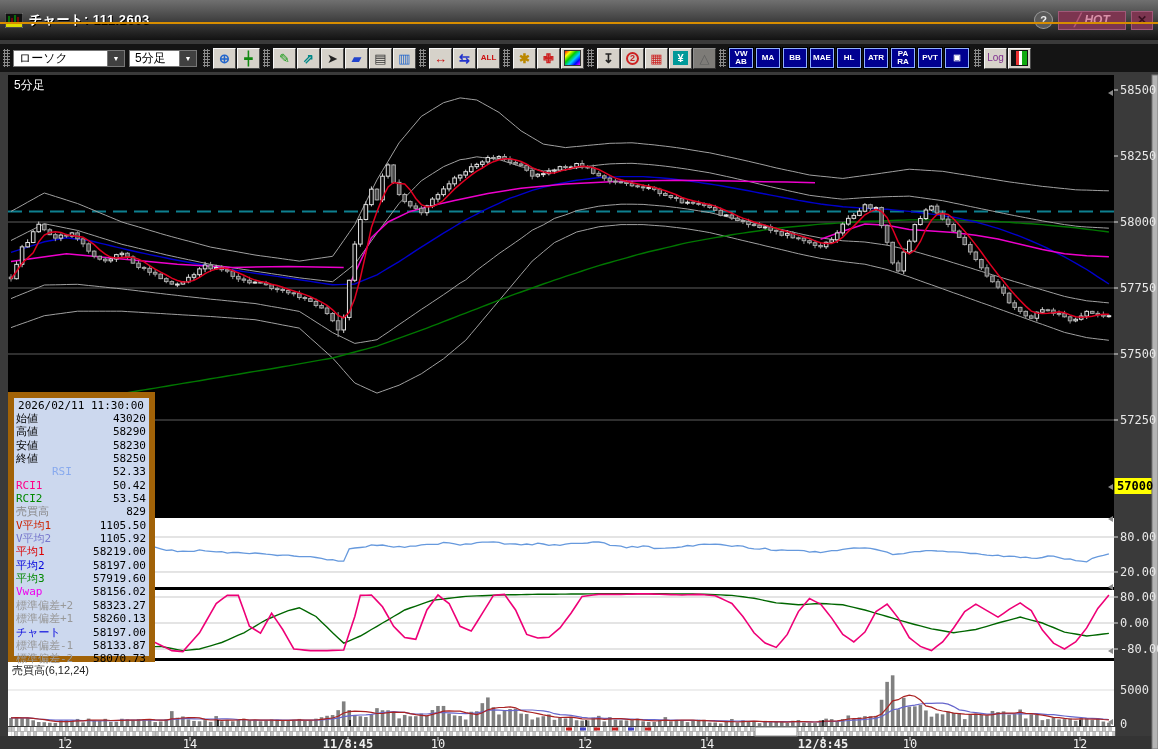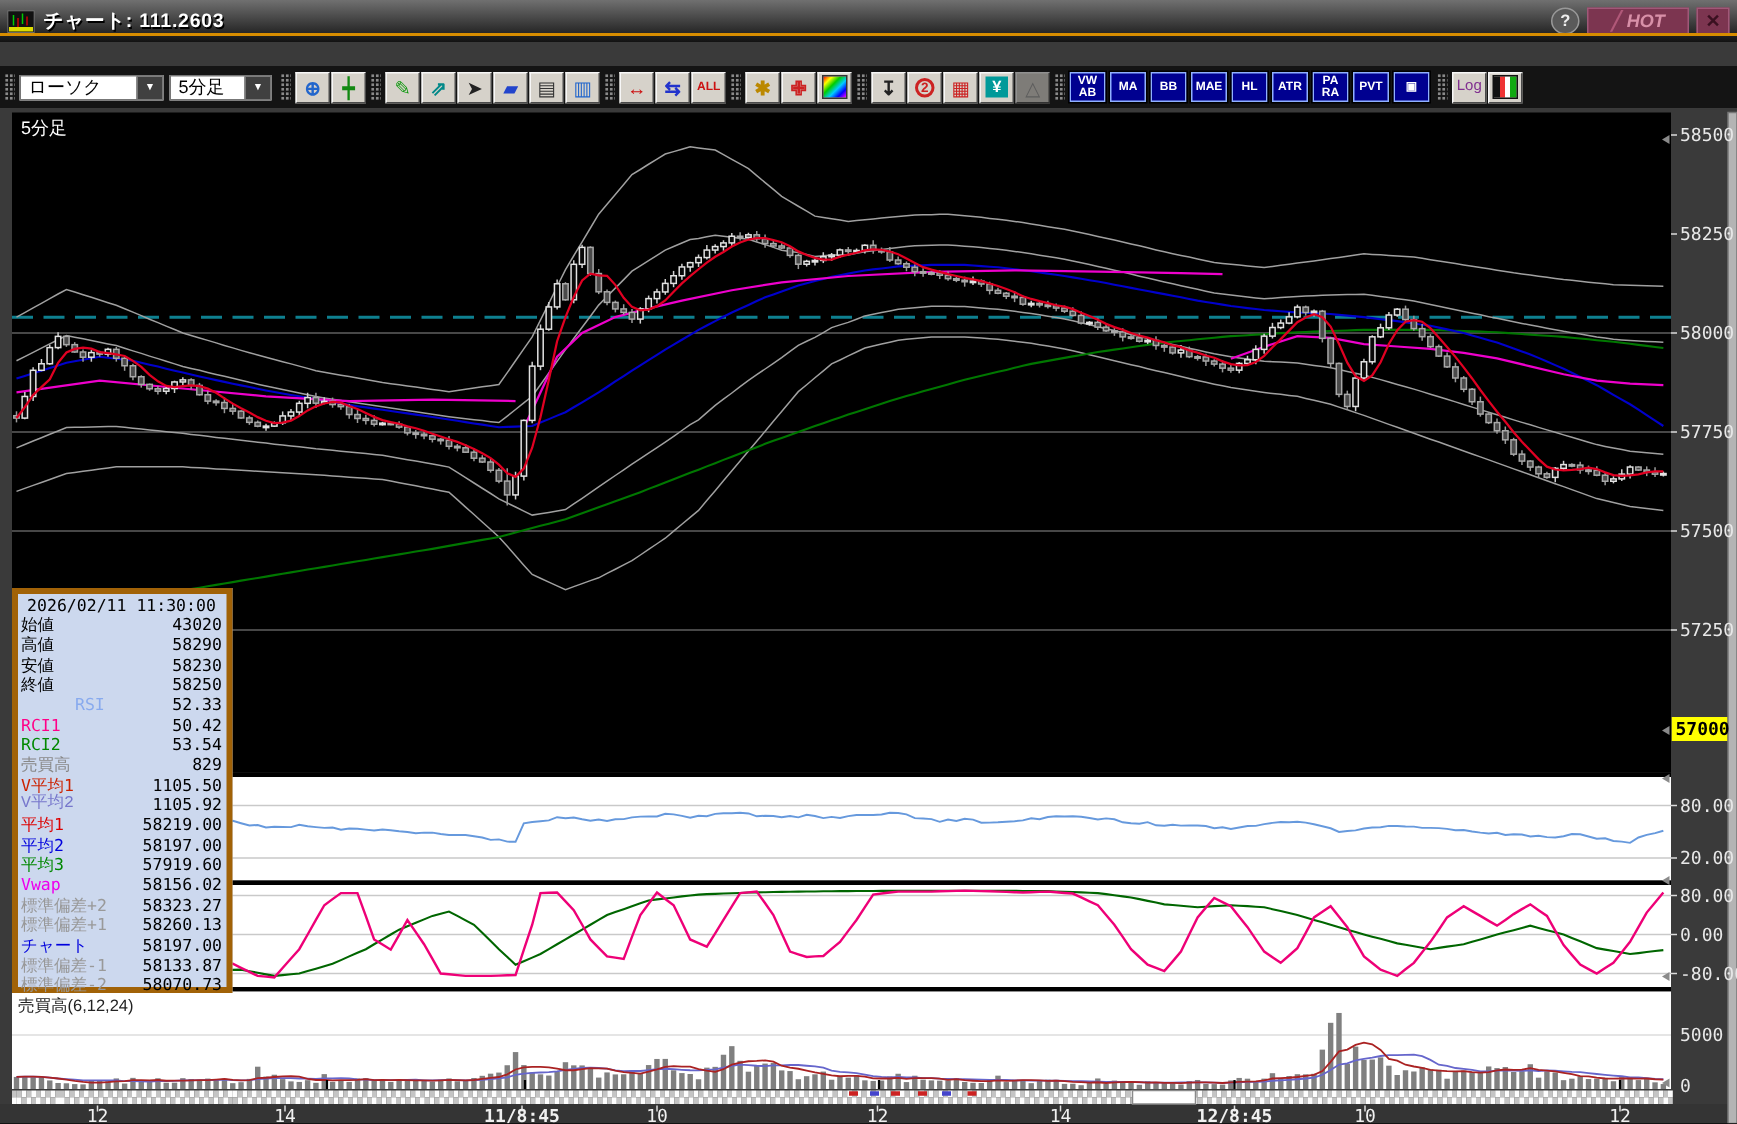--- a/index.html
+++ b/index.html
@@ -1,19 +1,19 @@
 <!DOCTYPE html>
 <html><head>
 <meta charset="utf-8">
 <style>
   html,body{margin:0;padding:0;background:#000;}
   .win{position:relative;width:1158px;height:749px;background:#3a3a3a;overflow:hidden;
        font-family:"Liberation Sans",sans-serif;}
   
-  .titlebar{position:absolute;top:0;left:0;width:100%;height:28px;
+  .titlebar{position:absolute;top:0;left:0;width:100%;height:40px;
     background:linear-gradient(#707070,#121212);display:flex;align-items:center;
     padding:0 5px;box-sizing:border-box;gap:6px;}
   .title{color:#fff;font-weight:bold;font-size:13px;letter-spacing:.5px;
     text-shadow:1px 1px 0 #000;}
   .tb-right{margin-left:auto;display:flex;gap:5px;align-items:center;}
   .helpbtn{width:17px;height:16px;border-radius:50%;background:#5a5a5a;color:#eee;
     font-weight:bold;font-size:11px;display:flex;align-items:center;justify-content:center;
     border:1px solid #999;}
   .hotbtn{width:66px;height:17px;background:#7c3550;border:1px solid #a05878;
     color:#d890a8;font-weight:bold;font-size:12px;display:flex;align-items:center;
@@ -49,21 +49,21 @@
     flex-direction:column;align-items:center;justify-content:center;
     font-size:8px;font-weight:bold;line-height:8px;padding:0 2px;box-sizing:border-box;}
   .rainbow{width:15px;height:14px;background:linear-gradient(135deg,#f00,#ff0,#0c0,#0cf,#00f,#f0f);border:1px solid #333;}
   .chartic{width:15px;height:14px;background:linear-gradient(90deg,#111 0 25%,#e33 25% 50%,#fff 50% 70%,#1a1 70% 100%);border:1px solid #111;}
   .cir2{width:13px;height:13px;border:2px solid #c22;border-radius:50%;color:#c22;
     font-size:9px;font-weight:bold;display:flex;align-items:center;justify-content:center;box-sizing:border-box;}
   .yen{width:15px;height:14px;background:#099;color:#fff;font-size:11px;font-weight:bold;
     display:flex;align-items:center;justify-content:center;}
   
   .tip{position:absolute;left:8px;top:392px;width:147px;height:270px;background:#ccd8ee;
-    border:4px solid #a16207;box-sizing:border-box;z-index:5;
+    border:6px solid #a16207;box-sizing:border-box;z-index:5;
     font-family:"DejaVu Sans Mono",monospace;font-size:11px;padding:1px 3px 0 2px;}
   .tip .hd{text-align:center;color:#000;height:13px;line-height:13px;white-space:nowrap;}
   .tip .row{display:flex;justify-content:space-between;height:13.35px;line-height:13.4px;white-space:nowrap;}
   .tip .row .v{color:#000;}
   
   #chart{position:absolute;left:0;top:73px;}
 </style>
 </head>
 <body>
 
@@ -87,21 +87,21 @@
         </div>
       <div class="closebtn">✕</div>
     </div>
   </div>
   <div class="orange"></div>
 
 
   <div class="toolbar">
     <div class="tb-items">
         <div class="grip"></div>
-        <div class="combo tbc" style="width: 96px;">
+        <div class="combo tbc" style="width: 112px;">
           <div class="val">ローソク</div>
           <div class="arr">▼</div>
         </div>
         <div class="combo tbc" style="width: 68px;">
           <div class="val">5分足</div>
           <div class="arr">▼</div>
         </div>
         <div class="grip"></div>
         <div class="tbtn">
           <span style="color: rgb(34, 102, 204); font-weight: bold;">⊕</span>
@@ -1662,21 +1662,21 @@
       </div>
       <div class="row">
         <span style="color: rgb(136, 136, 136);">売買高</span>
         <span class="v">829</span>
       </div>
       <div class="row">
         <span style="color: rgb(204, 34, 0);">V平均1</span>
         <span class="v">1105.50</span>
       </div>
       <div class="row">
-        <span style="color: rgb(119, 119, 204); font-family: Liberation Mono, monospace;">V平均2</span>
+        <span style="color: rgb(119, 119, 204);">V平均2</span>
         <span class="v">1105.92</span>
       </div>
       <div class="row">
         <span style="color: rgb(221, 0, 0);">平均1</span>
         <span class="v">58219.00</span>
       </div>
       <div class="row">
         <span style="color: rgb(0, 0, 221);">平均2</span>
         <span class="v">58197.00</span>
       </div>

